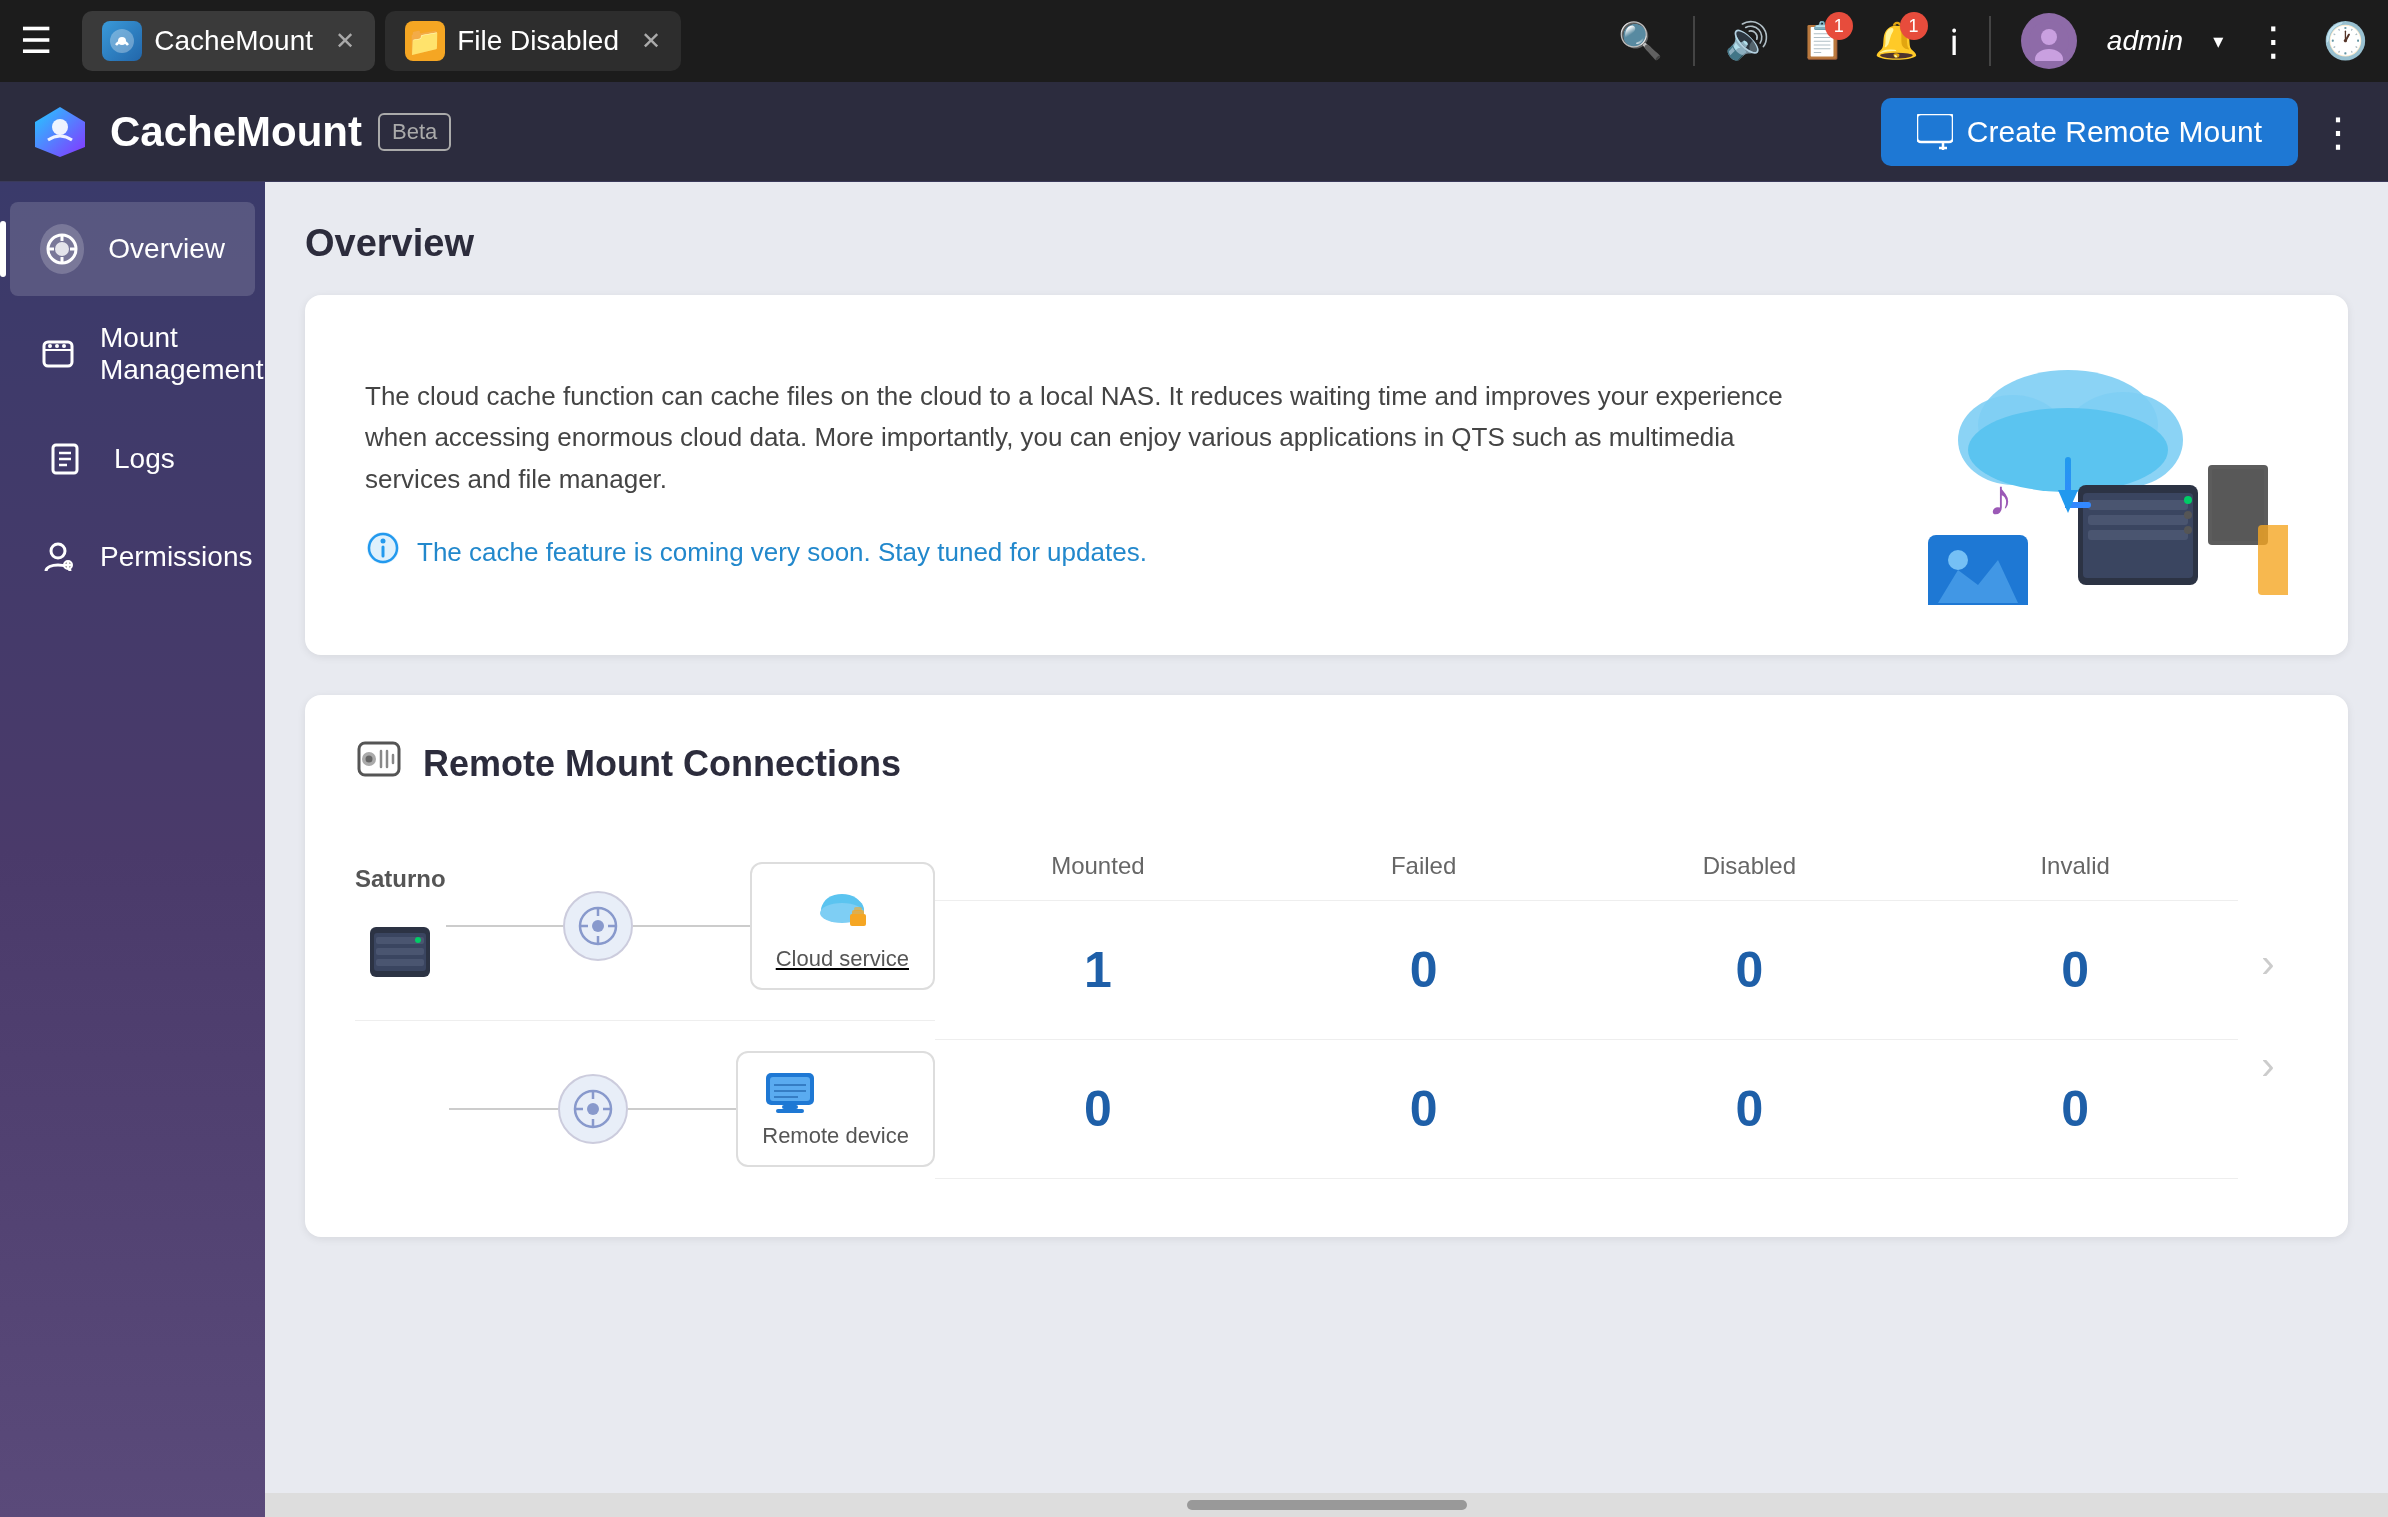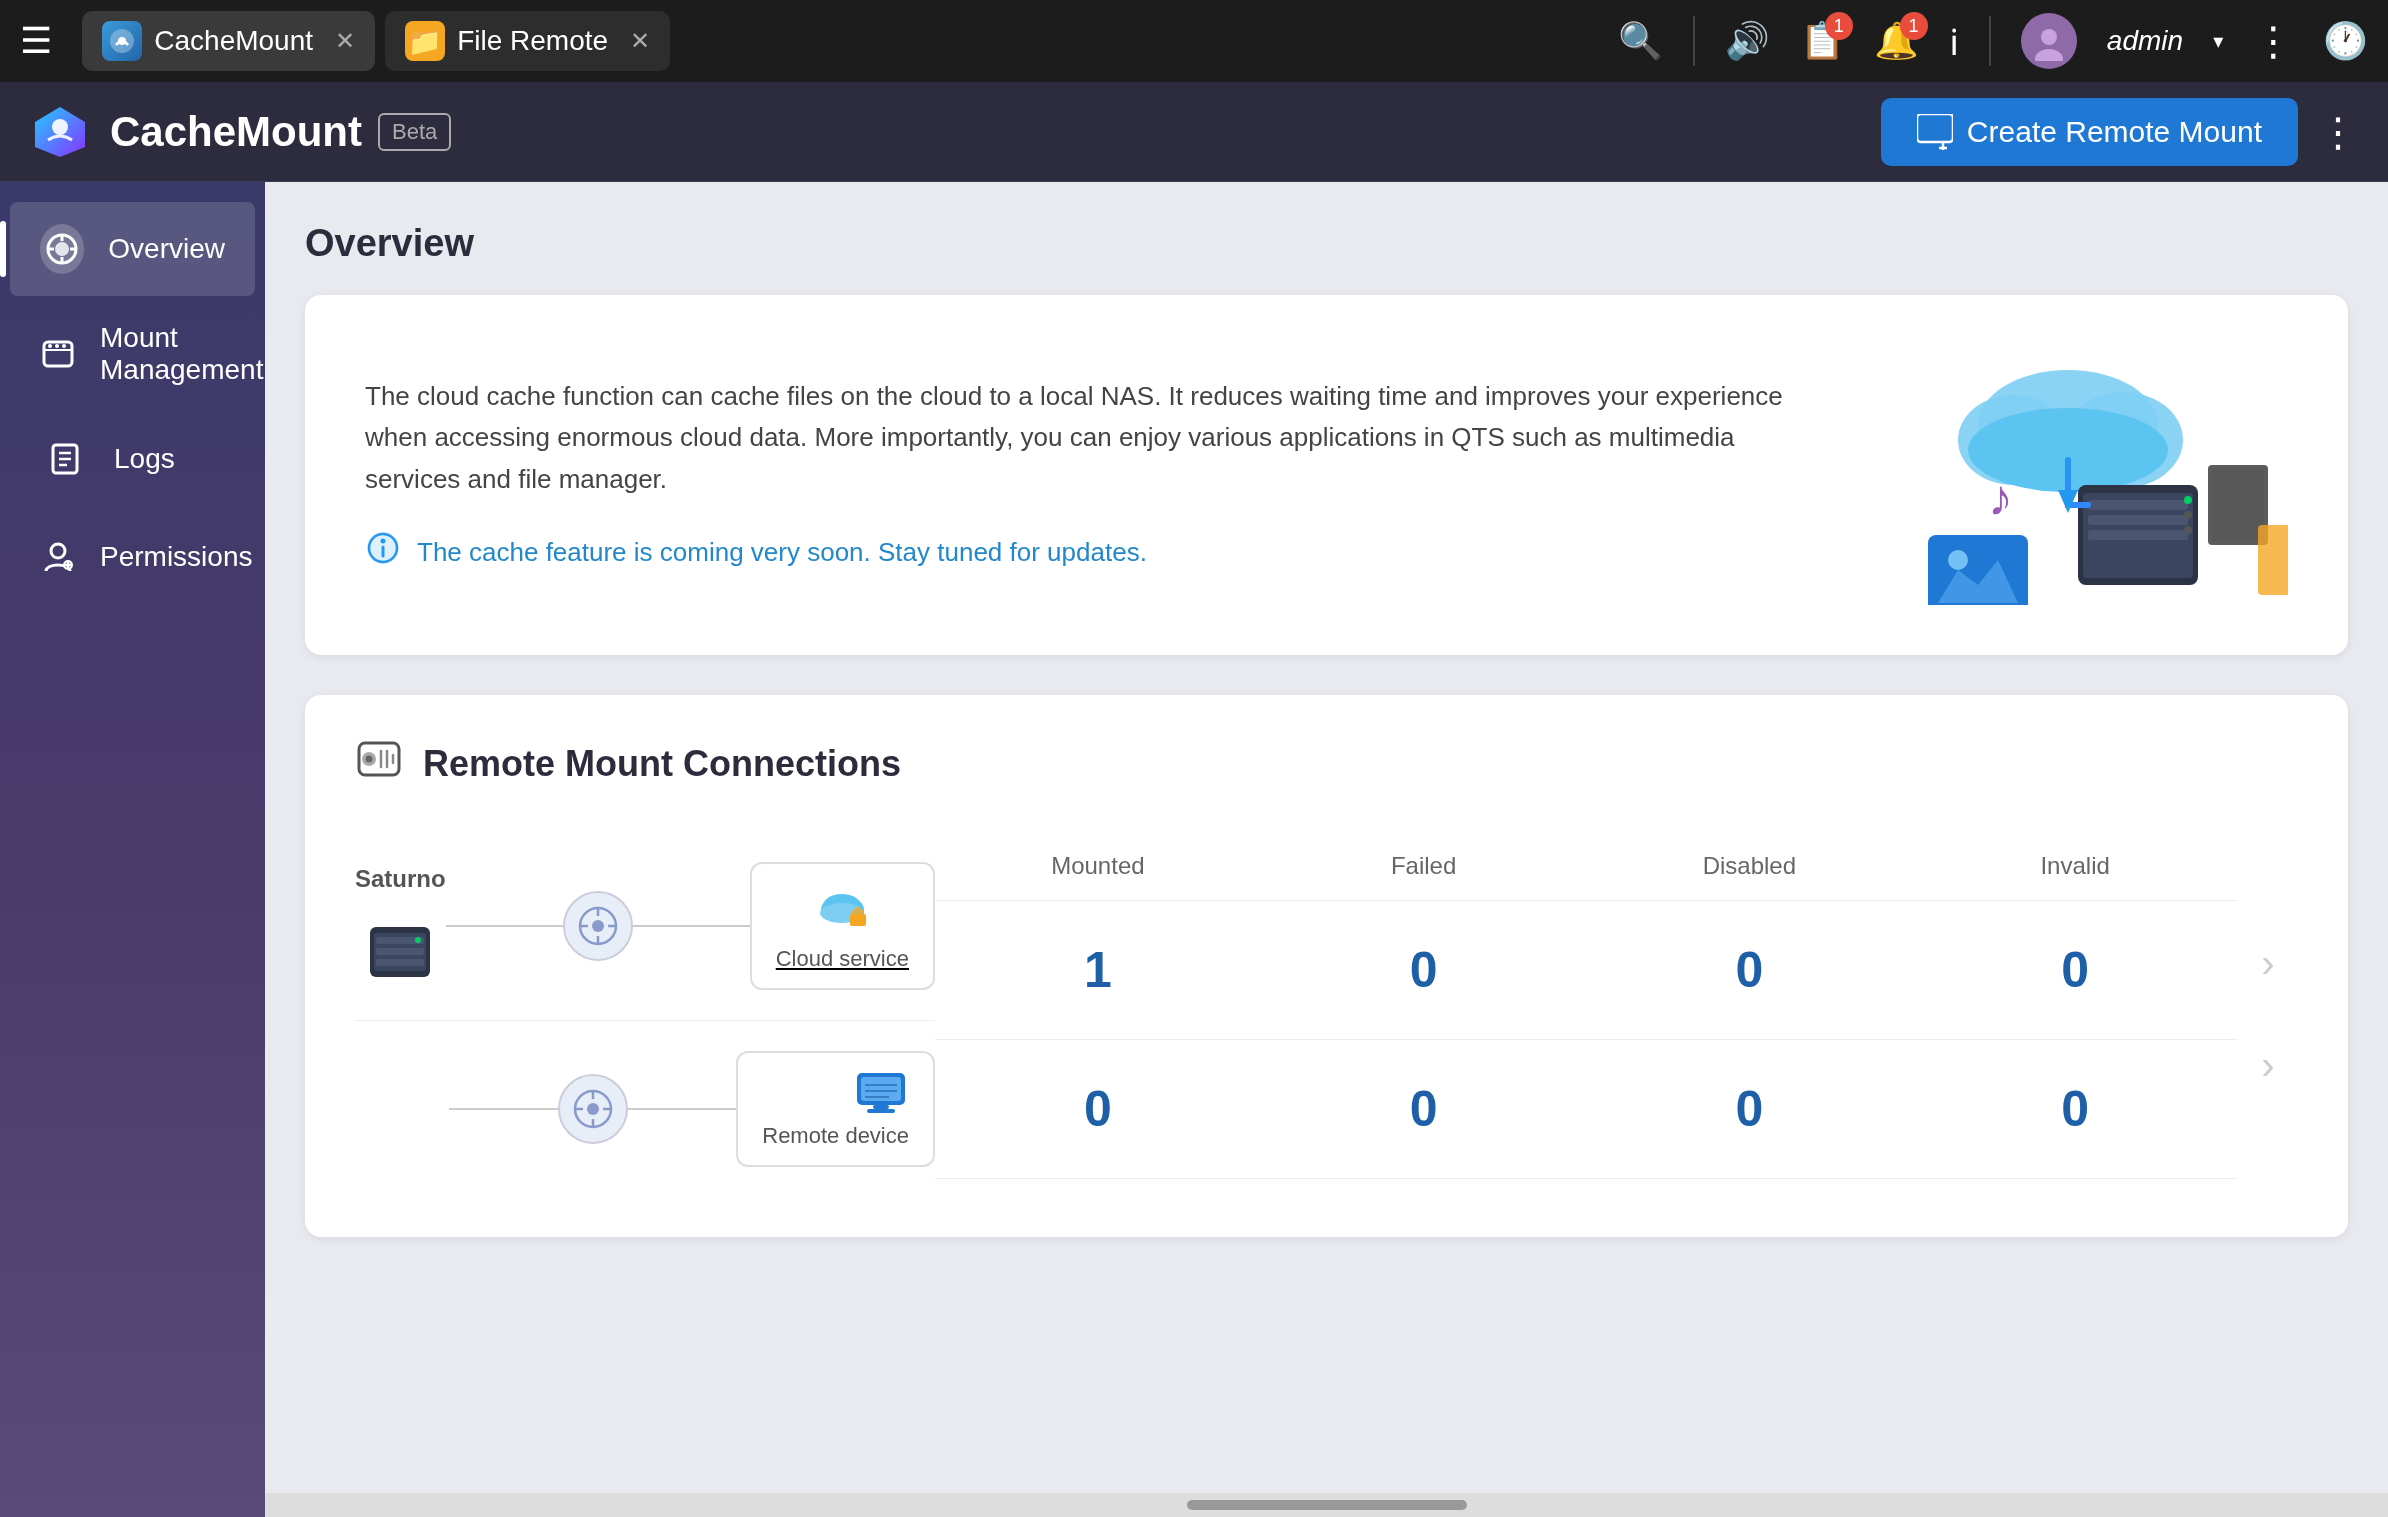--- a/index.html
+++ b/index.html
@@ -332,21 +332,21 @@
       </svg>
     </div>
     <span>CacheMount</span>
     <span class="close-btn">✕</span>
   </div>
 
   <div class="taskbar-tab">
     <div class="tab-icon" style="background: #f5a623; border-radius: 8px;">
       <span style="font-size:28px;">📁</span>
     </div>
-    <span>File Remote</span>
+    <span>File Disabled</span>
     <span class="close-btn">✕</span>
   </div>
 
   <div class="taskbar-spacer"></div>
 
   <div class="taskbar-right">
     <span class="icon-btn" style="font-size:36px;">🔍</span>
     <div class="taskbar-divider"></div>
     <span class="icon-btn" style="font-size:36px;">🔊</span>
     <span class="icon-btn" style="font-size:36px; position:relative;">
@@ -585,21 +585,21 @@
               <div style="width:70px; height:70px; border-radius:50%; background:#e8eef8; border: 2px solid #ccd; display:flex; align-items:center; justify-content:center;">
                 <svg width="44" height="44" viewBox="0 0 44 44">
                   <circle cx="22" cy="22" r="18" fill="none" stroke="#8899cc" stroke-width="2.5"></circle>
                   <circle cx="22" cy="22" r="6" fill="#8899cc"></circle>
                   <path d="M22 4 L22 12 M22 32 L22 40 M4 22 L12 22 M32 22 L40 22" stroke="#8899cc" stroke-width="2.5"></path>
                 </svg>
               </div>
               <div style="height:2px; flex:1; background:#ccc;"></div>
             </div>
 
-            <div style="display:flex; flex-direction:column; align-items:flex-end; gap:10px; border: 2px solid #ddd; border-radius: 12px; padding: 16px 24px;">
+            <div style="display:flex; flex-direction:column; align-items:flex-start; gap:10px; border: 2px solid #ddd; border-radius: 12px; padding: 16px 24px;">
               <svg width="56" height="44" viewBox="0 0 56 44">
                 <rect x="4" y="4" width="48" height="32" rx="5" fill="#1e78d4"></rect>
                 <rect x="8" y="8" width="40" height="24" rx="3" fill="#5aabf0"></rect>
 
                 <path d="M12 16 L44 16 M12 22 L44 22 M12 28 L36 28" stroke="#1e5fa8" stroke-width="2" opacity="0.6"></path>
                 <rect x="20" y="36" width="16" height="4" rx="2" fill="#1e78d4"></rect>
                 <rect x="14" y="40" width="28" height="4" rx="2" fill="#1e78d4"></rect>
               </svg>
               <span style="font-size:22px; color:#555;">Remote device</span>
             </div>

